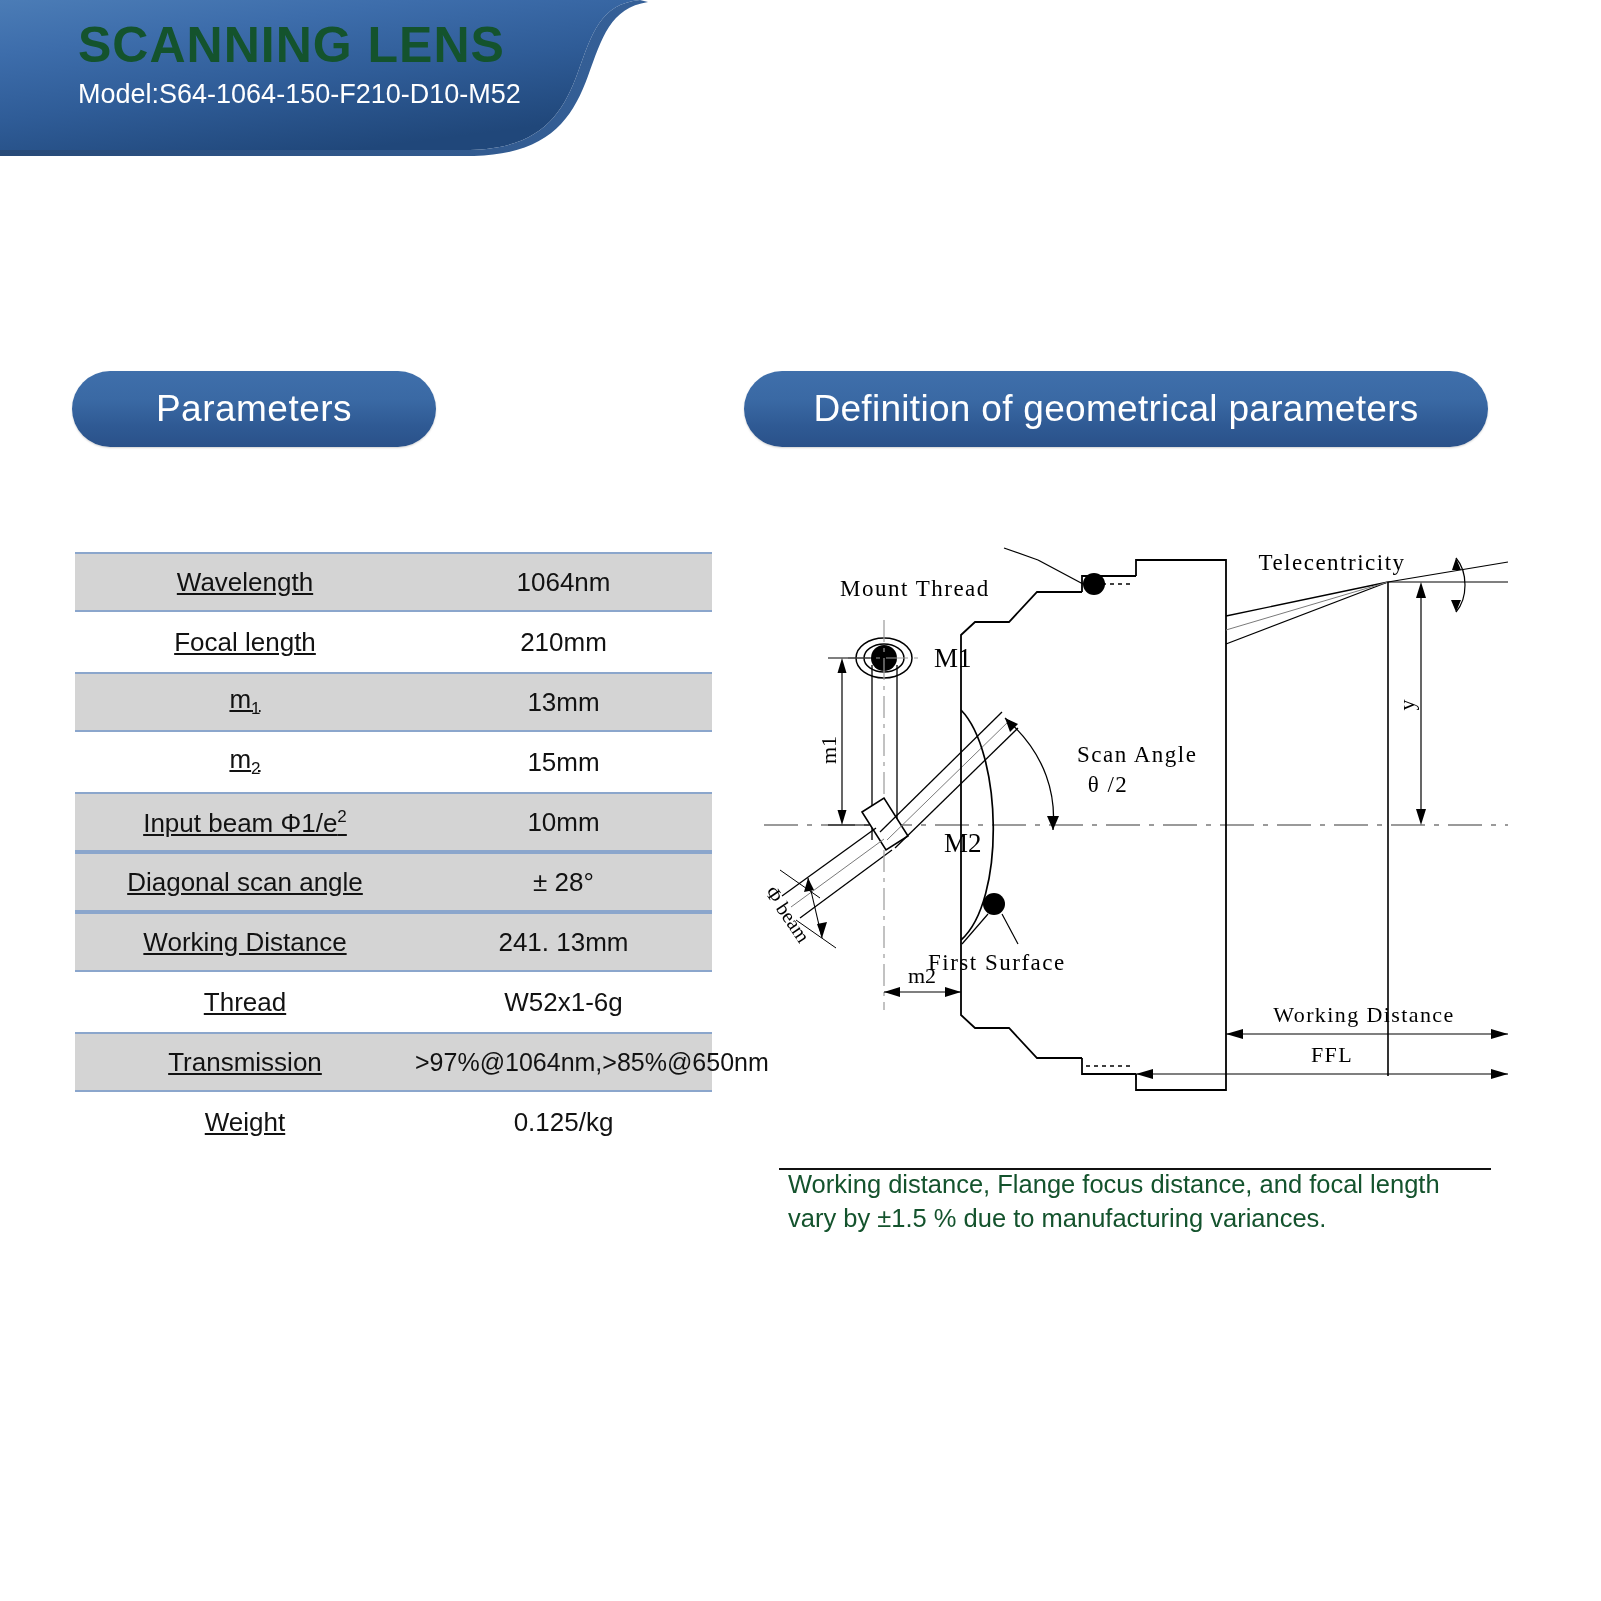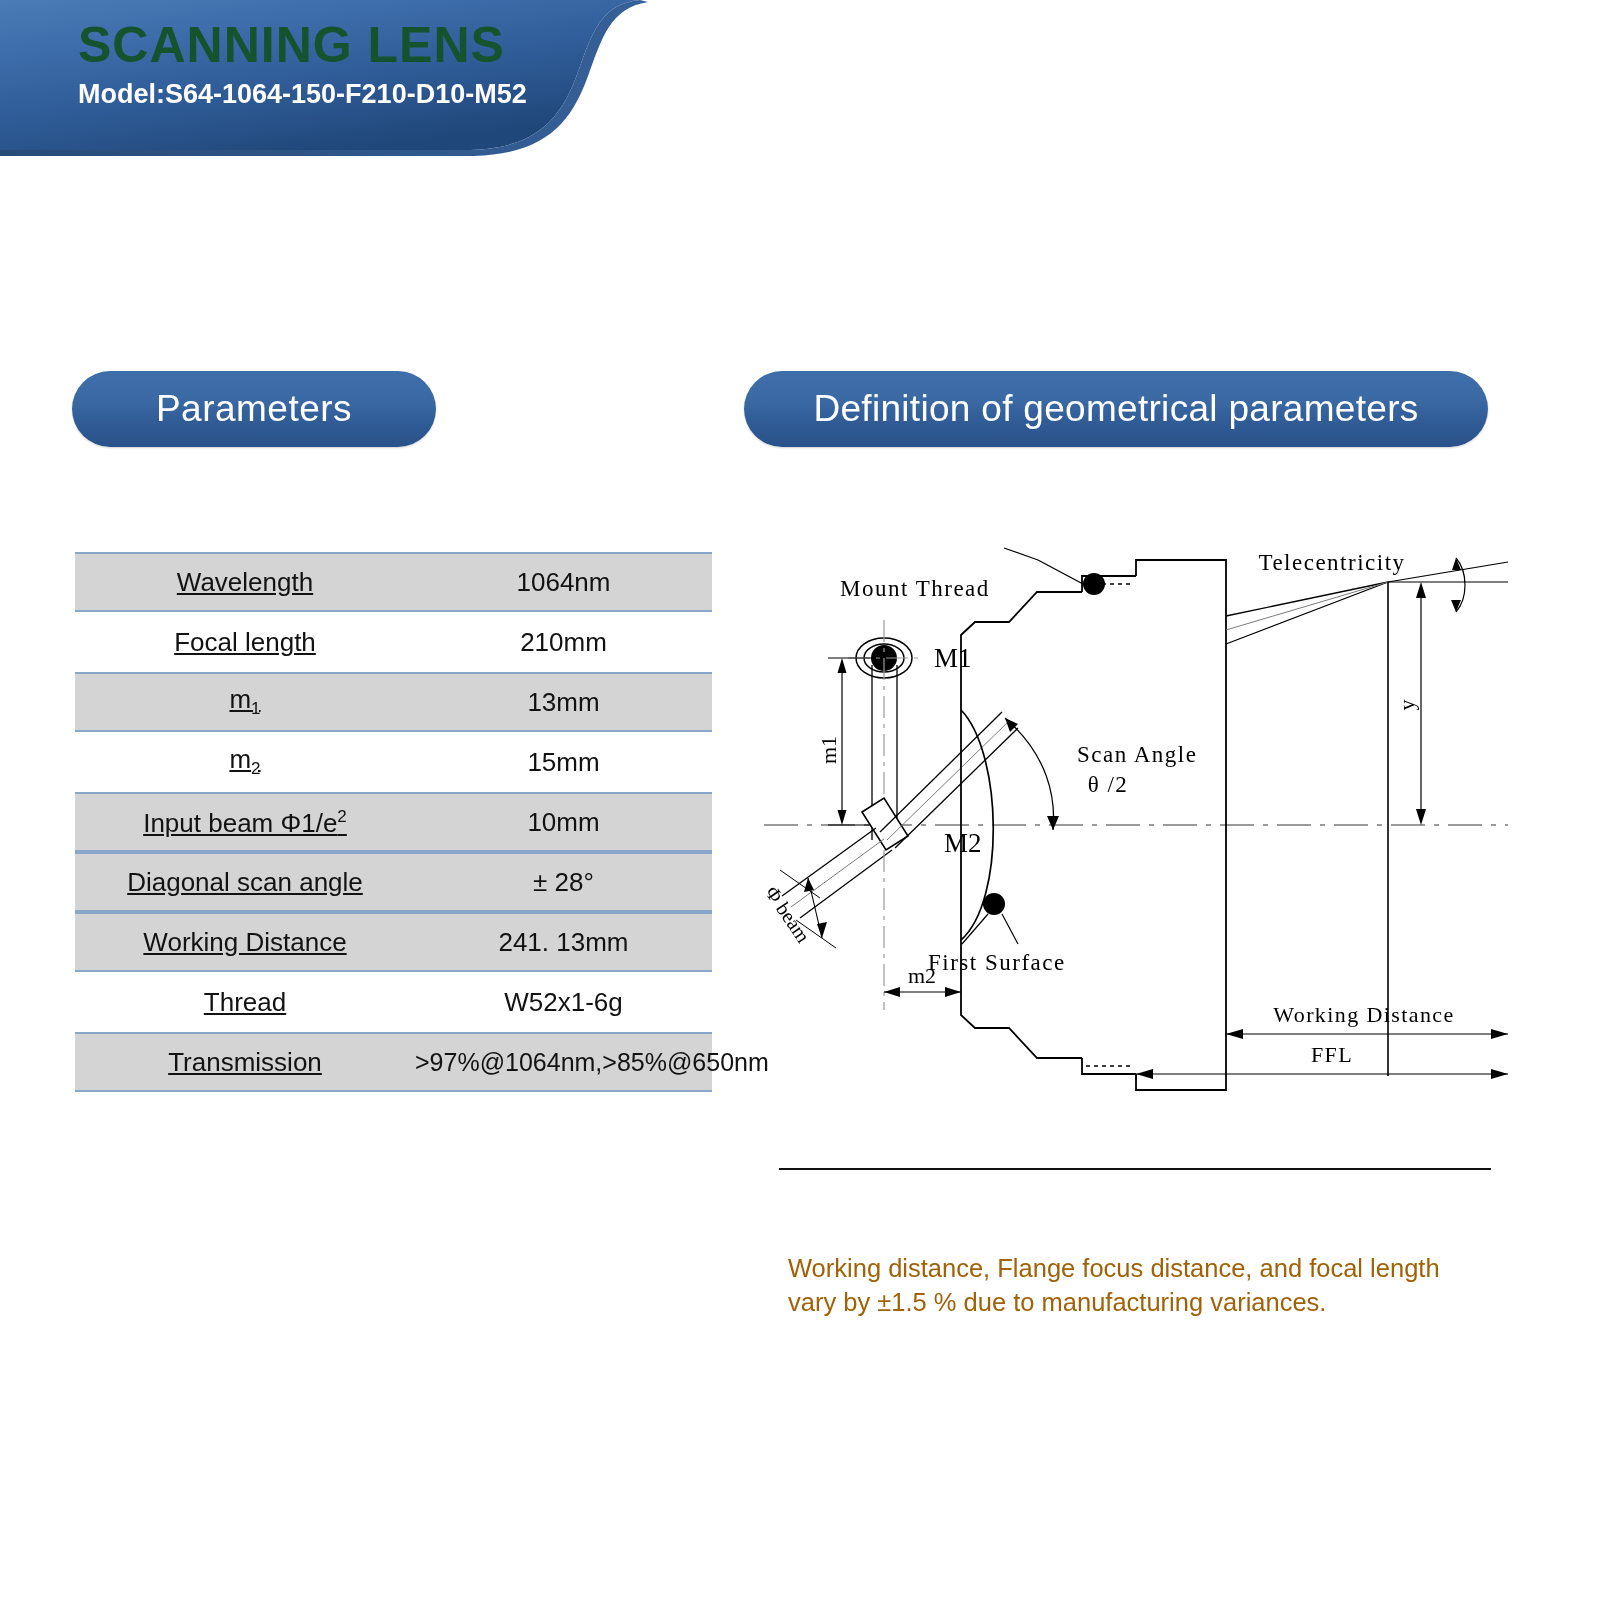--- a/index.html
+++ b/index.html
@@ -14,21 +14,21 @@
 
   
   .banner-wrap{position:absolute;left:0;top:0;width:680px;height:160px;}
   .banner-wrap svg{position:absolute;left:0;top:0;}
   .banner-text{position:absolute;left:78px;top:18px;width:560px;}
   .banner-title{
     color:#14532d;font-size:50px;font-weight:bold;letter-spacing:1px;
     line-height:1.08;margin:0;white-space:nowrap;
   }
   .banner-model{
-    color:#ffffff;font-size:27px;font-weight:700;letter-spacing:0px;
+    color:#ffffff;font-size:27px;font-weight:400;letter-spacing:0px;
     line-height:1.2;margin-top:6px;white-space:nowrap;
   }
 
   
   .pill{
     position:absolute;
     border-radius:46px;
     background:linear-gradient(180deg,#3f6fab 0%,#3a69a4 38%,#2f5a94 72%,#2a5189 100%);
     display:flex;align-items:center;justify-content:center;
     color:#ffffff;
@@ -64,22 +64,22 @@
   
   #diagram{position:absolute;left:756px;top:540px;width:760px;height:570px;}
   #diagram svg{display:block;}
 
   
   #note-rule{
     position:absolute;left:779px;top:1168px;width:712px;height:0;
     border-top:2px solid #111111;
   }
   #note-text{
-    position:absolute;left:788px;top:1252px;width:700px;
-    font-size:25.5px;color:#a16207;line-height:1.32;
+    position:absolute;left:788px;top:1168px;width:700px;
+    font-size:25.5px;color:#14532d;line-height:1.32;
   }
 </style>
 </head>
 <body>
 
 <div class="banner-wrap">
   <svg width="680" height="160" viewBox="0 0 680 160">
     <defs>
       <linearGradient id="bannerGrad" x1="0" y1="0" x2="0.55" y2="1">
         <stop offset="0%" stop-color="#4b7cb6"></stop>
@@ -139,20 +139,24 @@
       <div class="pcell-value">241. 13mm</div>
     </div>
     <div class="prow">
       <div class="pcell-label">Thread</div>
       <div class="pcell-value">W52x1-6g</div>
     </div>
     <div class="prow shade">
       <div class="pcell-label">Transmission</div>
       <div class="pcell-value small">&gt;97%@1064nm,&gt;85%@650nm</div>
     </div>
+    <div class="prow">
+      <div class="pcell-label">Weight</div>
+      <div class="pcell-value">0.125/kg</div>
+    </div>
   </div>
 
 <div id="diagram">
 <svg width="760" height="570" viewBox="0 0 760 570">
   <g fill="none" stroke="#000000" stroke-width="1.6" stroke-linejoin="miter" stroke-linecap="butt">
 
     <line x1="8" y1="285" x2="752" y2="285" stroke="#9a9a9a" stroke-width="1.8" stroke-dasharray="34,9,5,9"></line>
 
     <g>
       <ellipse cx="128" cy="118" rx="28" ry="20" stroke-width="1.5"></ellipse>

